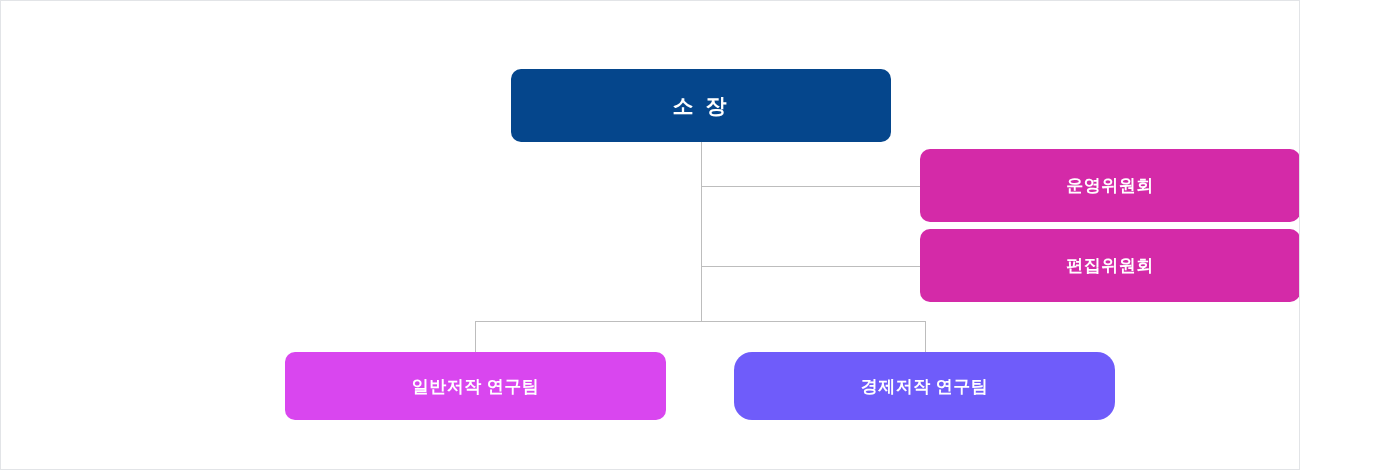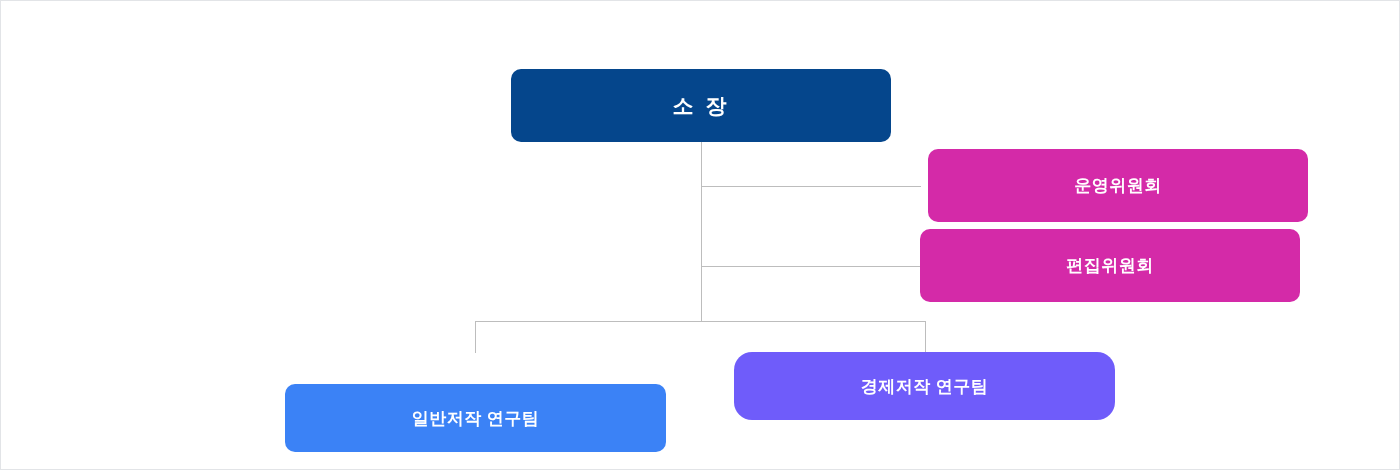--- a/index.html
+++ b/index.html
@@ -6,21 +6,21 @@
     margin: 0;
     padding: 0;
     background: #ffffff;
   }
   body {
     font-family: "Liberation Sans", "DejaVu Sans", sans-serif;
   }
 
   #org-canvas {
     position: relative;
-    width: 1400px;
+    width: 1300px;
     height: 470px;
     background: #ffffff;
     box-sizing: border-box;
     border: 1px solid #e2e4e7;
     overflow: hidden;
   }
 
   
   .line {
     position: absolute;
@@ -62,21 +62,20 @@
     background: #05468c;
     font-size: 21px;
     letter-spacing: 3px;
   }
 
   #node-steering {
     left: 919px;  top: 148px;
     width: 380px; height: 73px;
     background: #d42aa8;
     font-size: 17px;
-    margin-left: 8px;
   }
 
   #node-editorial {
     left: 919px;  top: 228px;
     width: 380px; height: 73px;
     background: #d42aa8;
     font-size: 17px;
   }
 
   #node-team-general {
@@ -110,21 +109,21 @@
   </div>
 
   <div class="node" id="node-steering" style="left: 919px; top: 148px; width: 380px; height: 73px; background: rgb(212, 42, 168); color: rgb(255, 255, 255);">
     <span>운영위원회</span>
   </div>
 
   <div class="node" id="node-editorial" style="left: 919px; top: 228px; width: 380px; height: 73px; background: rgb(212, 42, 168); color: rgb(255, 255, 255);">
     <span>편집위원회</span>
   </div>
 
-  <div class="node" id="node-team-general" style="left: 284px; top: 351px; width: 381px; height: 68px; background: #3b82f6; color: rgb(255, 255, 255); margin-top: 32px;">
+  <div class="node" id="node-team-general" style="left: 284px; top: 351px; width: 381px; height: 68px; background: #d946ef; color: rgb(255, 255, 255);">
     <span>일반저작 연구팀</span>
   </div>
 
   <div class="node" id="node-team-economic" style="left: 733px; top: 351px; width: 381px; height: 68px; background: rgb(111, 92, 250); color: rgb(255, 255, 255); border-radius: 18px;">
     <span>경제저작 연구팀</span>
   </div>
 
 </div>
 
 </body></html>

